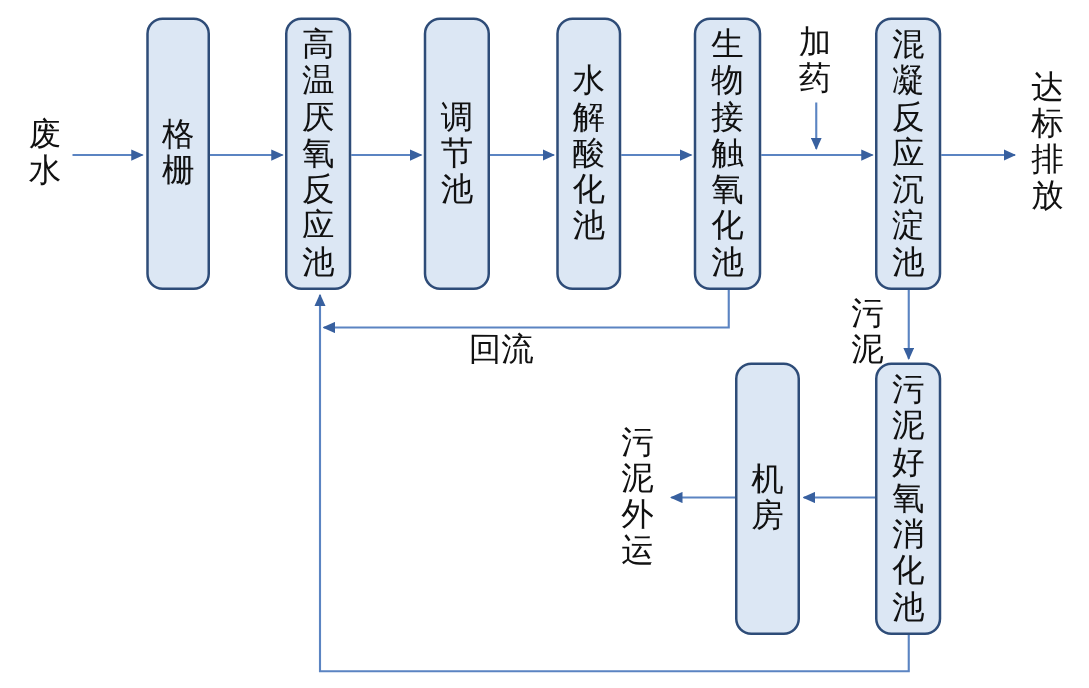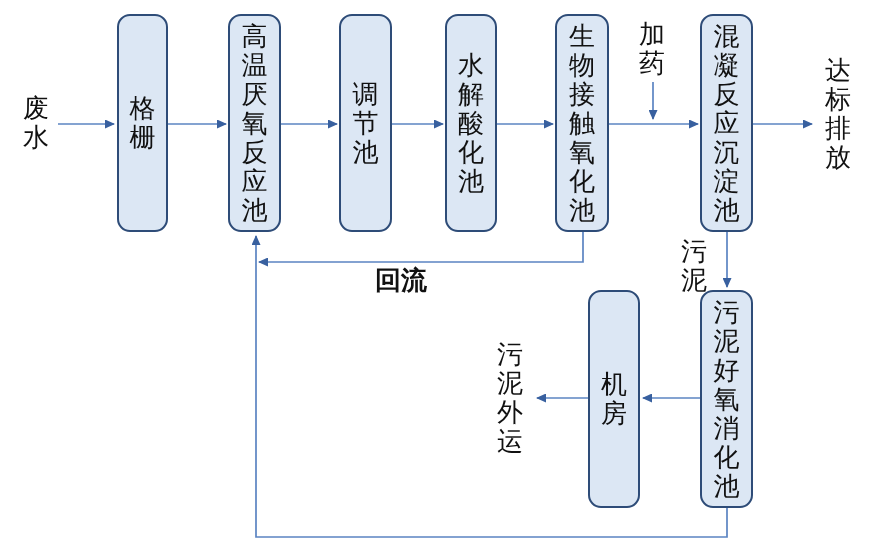--- a/index.html
+++ b/index.html
@@ -27,21 +27,21 @@
   #box-hydrolysis  { left:445px; top:14px; width:52px; height:218px; }
   #box-biocontact  { left:555px; top:14px; width:54px; height:218px; }
   #box-coagulation { left:700px; top:14px; width:53px; height:218px; }
   
   #box-machine     { left:588px; top:290px; width:52px; height:218px; }
   #box-digestion   { left:700px; top:290px; width:53px; height:218px; }
   
   #lbl-influent   { left:18px;  top:94px;  width:36px; }
   #lbl-dosing     { left:634px; top:20px;  width:36px; }
   #lbl-effluent   { left:819px; top:56px;  width:38px; }
-  #lbl-reflux     { left:371px; top:266px; width:60px;font-weight:bold; }
+  #lbl-reflux     { left:371px; top:266px; width:60px; }
   #lbl-sludge     { left:678px; top:237px; width:32px; }
   #lbl-sludgeout  { left:492px; top:340px; width:36px; }
   
   svg.wires { position:absolute; left:0; top:0; width:871px; height:550px; }
   .arrow { stroke:var(--arrow-line,#5b84c2); stroke-width:1.7; fill:none; }
 </style>
 </head>
 <body>
 
 <div class="canvas">

